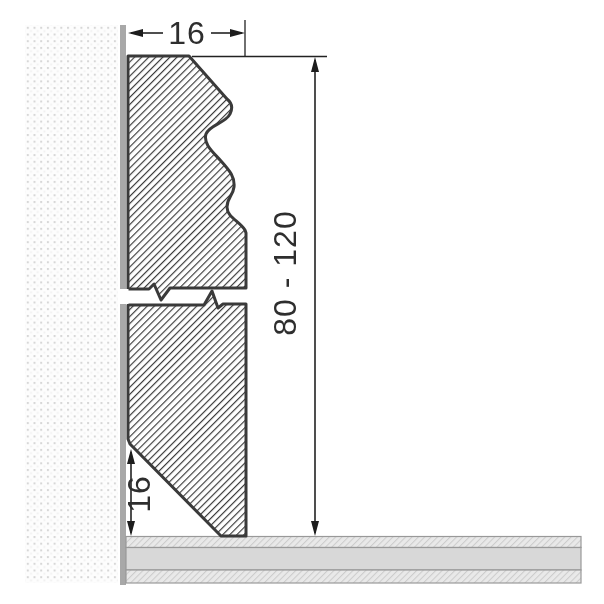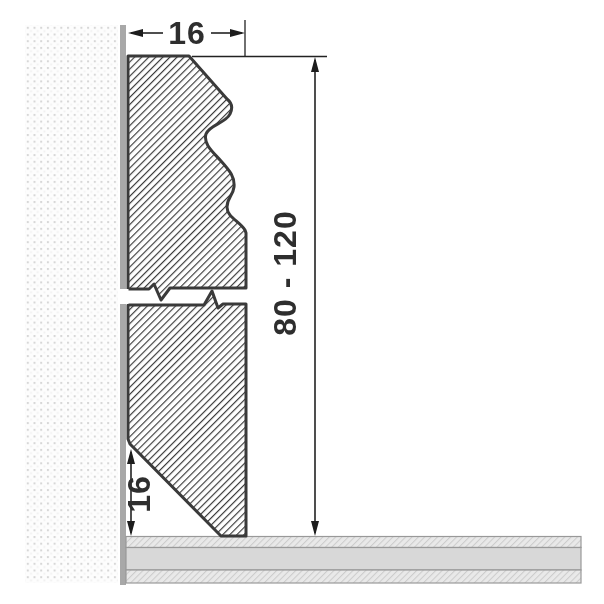--- a/index.html
+++ b/index.html
@@ -8,21 +8,20 @@
     width: 604px;
     height: 604px;
     background: #ffffff;
     overflow: hidden;
     font-family: "Liberation Sans", sans-serif;
   }
   .drawing-wrap {
     position: relative;
     width: 604px;
     height: 480px;
-    font-weight: bold;
   }
   svg text {
     font-family: "Liberation Sans", sans-serif;
     font-size: 32px;
     letter-spacing: 1px;
     fill: #2e2e2e;
   }
   .dim-line {
     stroke: #222222;
     stroke-width: 1.6;

